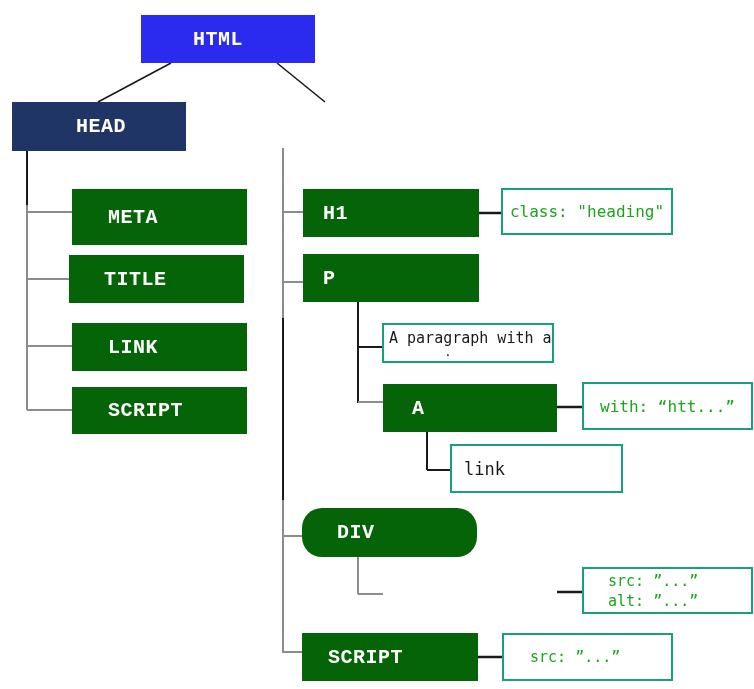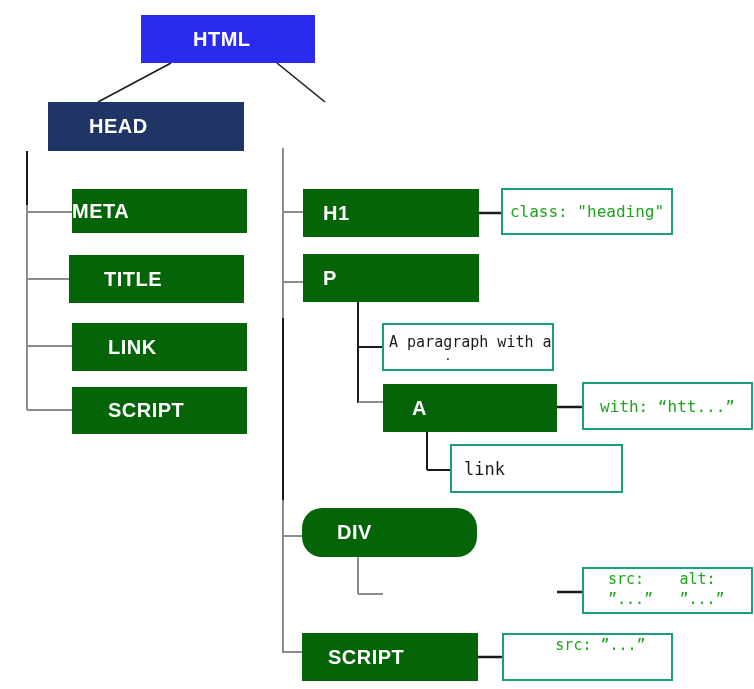--- a/index.html
+++ b/index.html
@@ -23,21 +23,21 @@
 
   .node {
     position: absolute;
     box-sizing: border-box;
     display: flex;
     align-items: center;
     color: var(--label-color, #FFFFFF);
     font-weight: bold;
     font-size: 20px;
     letter-spacing: 0.5px;
-    font-family: Liberation Sans, sans-serif;
+    font-family: Liberation Mono, monospace;
     text-align: right;
   }
   .node.root    { background: var(--html-box, #2B2BF0); }
   .node.section { background: var(--section-box, #1F3566); }
   .node.element { background: var(--element-box, #066408); }
 
   .tbox {
     position: absolute;
     box-sizing: border-box;
     background: #ffffff;
@@ -46,21 +46,21 @@
   }
   .anno { color: var(--annotation-text, #1CA51C); }
   .anno.single {
     display: flex;
     align-items: center;
     justify-content: center;
     font-size: 16px;
   }
   .anno.multi {
     display: flex;
-    flex-direction: row;
+    flex-direction: column;
     justify-content: center;
     font-size: 15px;
     line-height: 20px;
   }
   .textnode {
     color: var(--text-node-color, #1A1A1A);
     display: flex;
     flex-direction: column;
     justify-content: center;
   }
@@ -113,25 +113,25 @@
       <path class="ln-conn" d="M557,407 H582"></path>
       <path class="ln-conn" d="M557,592 H582"></path>
       <path class="ln-conn" d="M478,657 H502"></path>
     </g>
   </svg>
 
   <div class="node root" style="left:141px;top:15px;width:174px;height:48px;padding-left:52px;">
     <span>HTML</span>
   </div>
 
-  <div class="node section" style="left:12px;top:102px;width:196px;height:49px;padding-left:41px;margin-left:36px;">
+  <div class="node section" style="left:12px;top:102px;width:174px;height:49px;padding-left:64px;">
     <span>HEAD</span>
   </div>
 
-  <div class="node element" style="left:72px;top:189px;width:175px;height:44px;">
+  <div class="node element" style="left:72px;top:189px;width:175px;height:56px;padding-left:36px;">
     <span>META</span>
   </div>
   <div class="node element" style="left:69px;top:255px;width:175px;height:48px;padding-left:35px;">
     <span>TITLE</span>
   </div>
   <div class="node element" style="left:72px;top:323px;width:175px;height:48px;padding-left:36px;">
     <span>LINK</span>
   </div>
   <div class="node element" style="left:72px;top:387px;width:175px;height:47px;padding-left:36px;">
     <span>SCRIPT</span>
@@ -146,21 +146,21 @@
   <div class="node element" style="left:383px;top:384px;width:174px;height:48px;padding-left:29px;">
     <span>A</span>
   </div>
   <div class="node element" style="left:302px;top:508px;width:175px;height:49px;padding-left:35px;border-radius:20px;">
     <span>DIV</span>
   </div>
   <div class="node element" style="left:302px;top:633px;width:176px;height:48px;padding-left:26px;">
     <span>SCRIPT</span>
   </div>
 
-  <div class="tbox textnode" style="left:382px;top:323px;width:172px;height:48px;padding-left:5px;">
+  <div class="tbox textnode" style="left:382px;top:323px;width:172px;height:40px;padding-left:5px;">
     <span class="tline1">A paragraph with a</span>
     <span class="tline2">.</span>
   </div>
   <div class="tbox textnode linkbox" style="left:450px;top:444px;width:173px;height:49px;padding-left:12px;">
     <span class="tline1" style="font-size:17px;">link</span>
   </div>
 
   <div class="tbox anno single" style="left:501px;top:188px;width:172px;height:47px;">
     <span>class: "heading"</span>
   </div>

